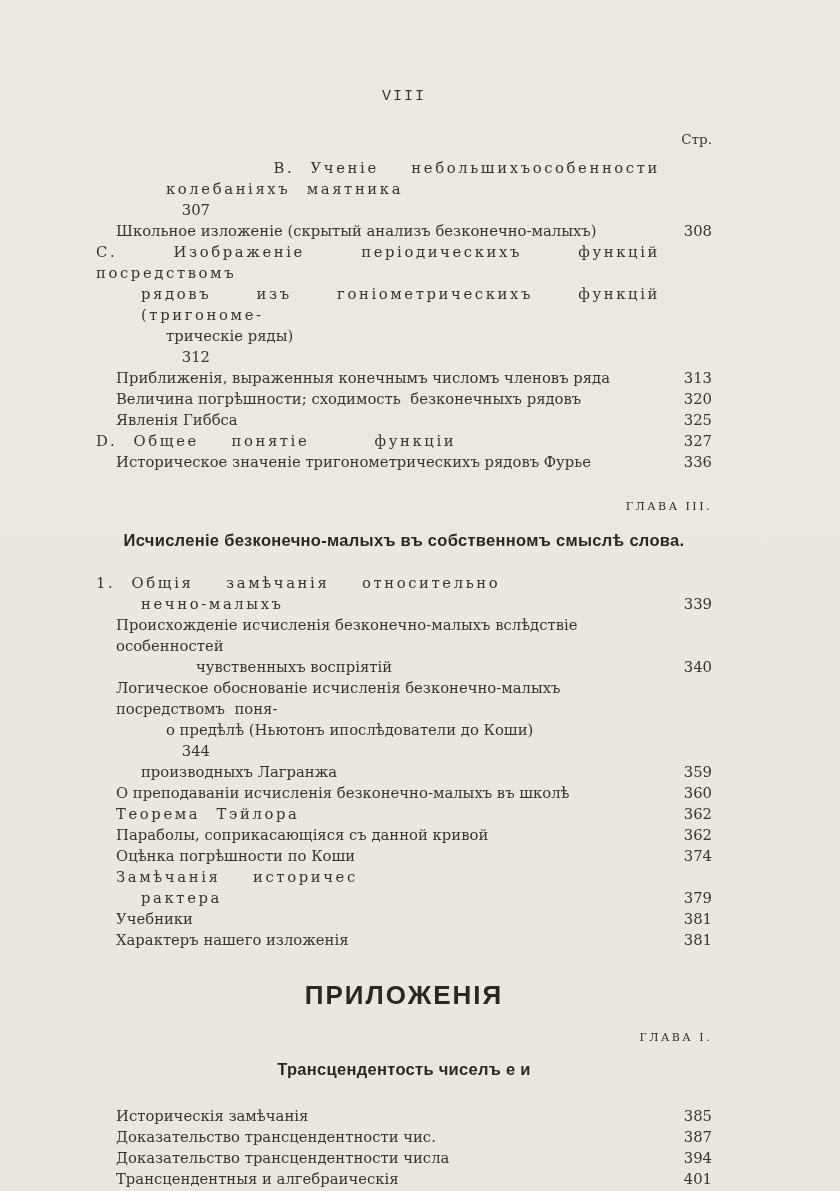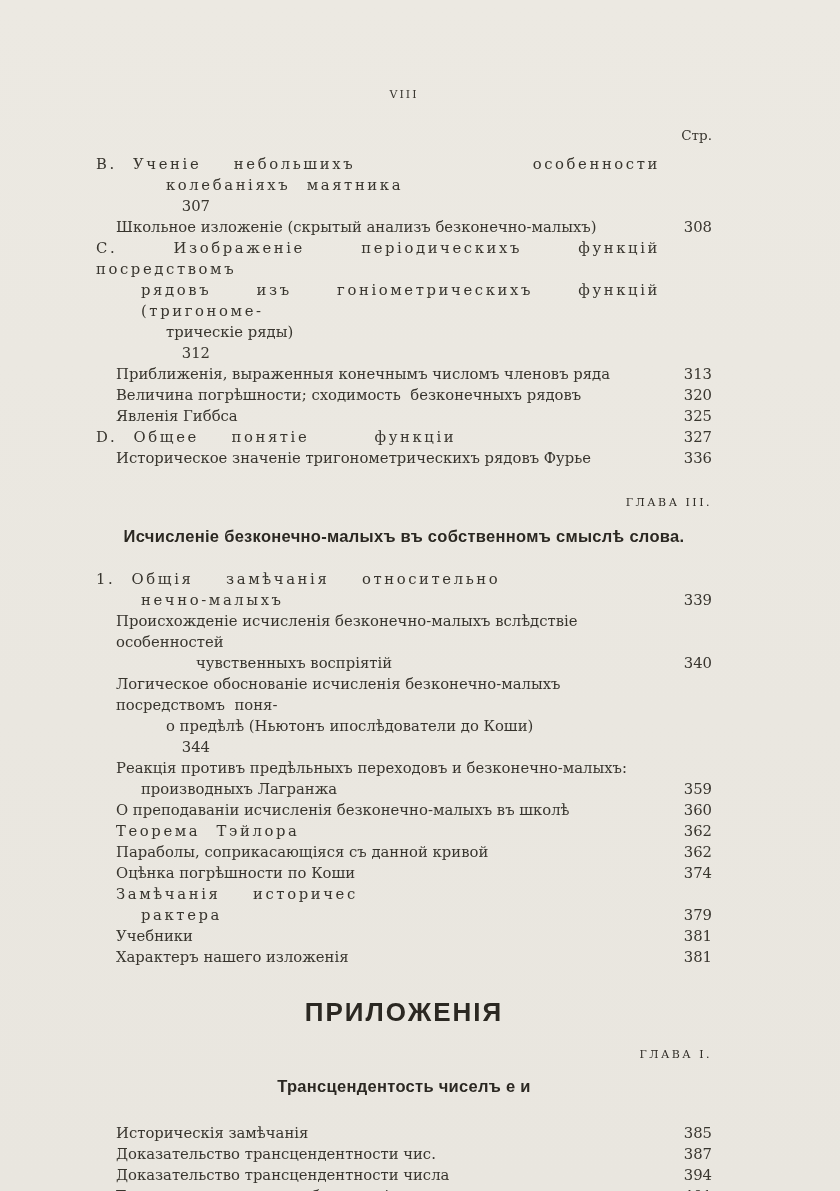--- a/index.html
+++ b/index.html
@@ -11,44 +11,45 @@
     overflow:hidden;
   }
   .page{
     box-sizing:border-box;
     width:840px;height:1191px;
     padding:88px 128px 0 96px;
     background:linear-gradient(180deg,#ece9e2 0%,#eae7e0 60%,#e9e6df 100%);
   }
   .folio{
     text-align:center;
-    font-size:11px;
+    font-size:15px;
     letter-spacing:2px;
     margin:0 0 26px 0;
+    font-family:Liberation Mono, monospace;
   }
   .page-col-header{
     text-align:right;
     font-size:13.5px;
     margin:0 0 10px 0;
   }
   .toc-block{margin:0;}
   .toc-line{
     display:flex;
     align-items:baseline;
     line-height:21px;
     font-size:14.8px;
   }
   .toc-line .txt{
     flex:1;
     white-space:pre-wrap;
     padding-right:8px;
   }
   .toc-line .txt.multi{
     display:flex;
-    justify-content:space-between;
+    justify-content:flex-end;
   }
   .toc-line .pg{
     flex:none;
     width:44px;
     text-align:right;
     font-size:14.8px;
   }
   .ind0{padding-left:0;}
   .ind1{padding-left:20px;}
   .ind2{padding-left:45px;}
@@ -162,24 +163,20 @@
         <span class="pg">340</span>
       </div>
       <div class="toc-line ind1">
         <span class="txt"><span>Логическое обоснованіе исчисленія безконечно-малыхъ  посредствомъ  поня-</span></span>
         <span class="pg"></span>
       </div>
       <div class="toc-line ind3">
         <span class="txt multi"><span>о предѣлѣ (Ньютонъ и</span><span>послѣдователи до Коши)</span></span>
         <span class="pg">344</span>
       </div>
-      <div class="toc-line ind1">
-        <span class="txt"><span>Реакція противъ предѣльныхъ переходовъ и безконечно-малыхъ:</span></span>
-        <span class="pg"></span>
-      </div>
       <div class="toc-line ind2">
         <span class="txt"><span>производныхъ Лагранжа</span></span>
         <span class="pg">359</span>
       </div>
       <div class="toc-line ind1">
         <span class="txt"><span>О преподаваніи исчисленія безконечно-малыхъ въ школѣ</span></span>
         <span class="pg">360</span>
       </div>
       <div class="toc-line ind1 spaced">
         <span class="txt"><span>Теорема Тэйлора</span></span>

